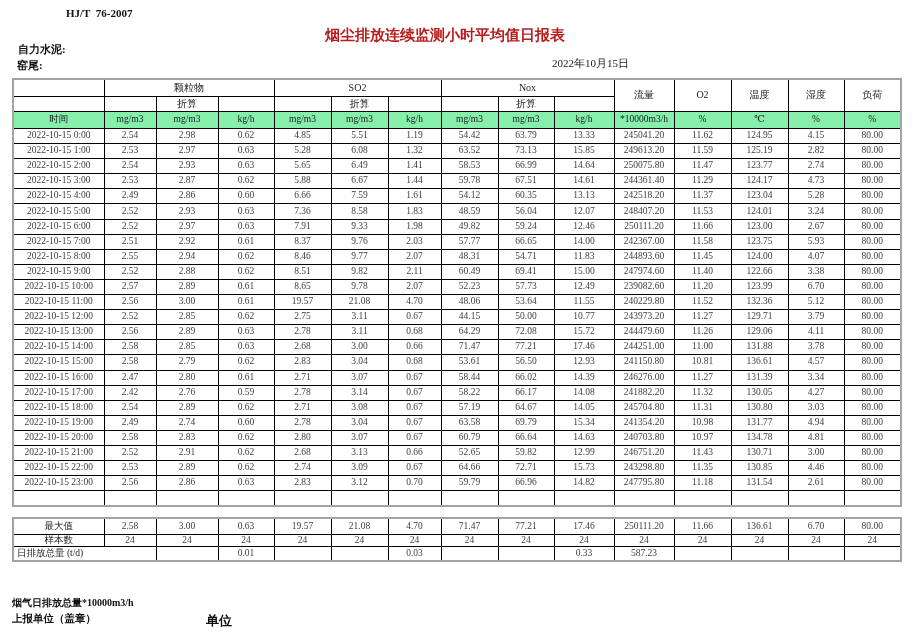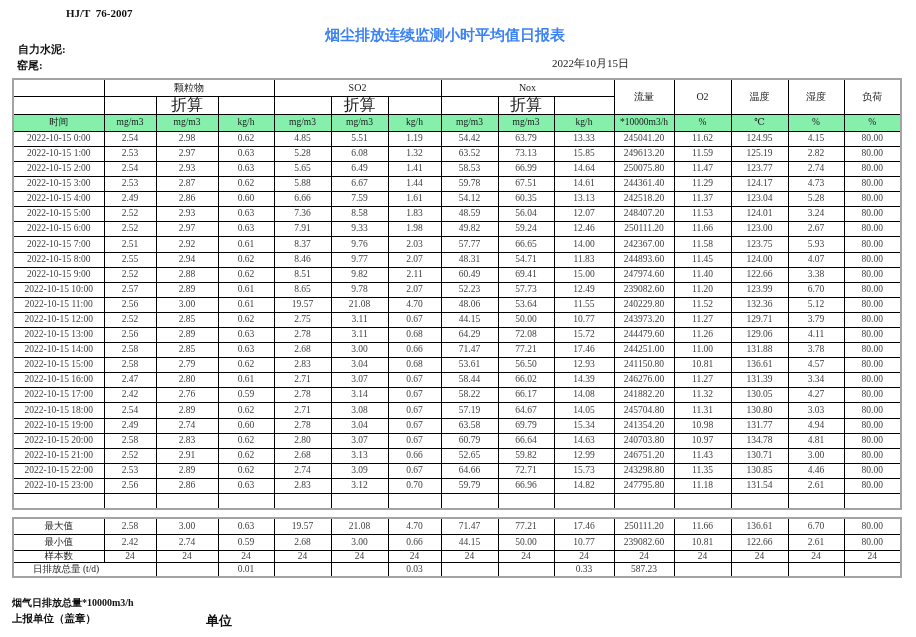--- a/index.html
+++ b/index.html
@@ -2,40 +2,40 @@
 <html><head>
 <meta charset="utf-8">
 <style>
   html,body{margin:0;padding:0;}
   body{
     width:916px;height:637px;background:#fff;position:relative;overflow:hidden;
     font-family:"Liberation Serif","DejaVu Serif",serif;color:#3d3d3d;
   }
   .abs{position:absolute;}
   .std-code{left:19px;top:7px;font-weight:bold;font-size:11px;color:#111;white-space:pre;margin-left:47px;}
-  .title{left:0;top:26px;width:890px;text-align:center;font-weight:bold;font-size:15px;color:#3b82f6;}
+  .title{left:0;top:26px;width:890px;text-align:center;font-weight:bold;font-size:15px;color:#b91c1c;}
   .company{left:18px;top:42px;font-weight:bold;font-size:11px;color:#111;}
   .location{left:17px;top:58px;font-weight:bold;font-size:11px;color:#111;}
   .date{left:552px;top:56px;font-size:11px;color:#222;}
 
   table{border-collapse:collapse;table-layout:fixed;width:888px;border:2px solid #a3a3a3;}
   td,th{border:1px solid #000;font-size:9.5px;font-weight:normal;text-align:center;
         padding:0;line-height:1.05;overflow:hidden;white-space:nowrap;color:#3d3d3d;}
   thead td{color:#1a1a1a;}
   .main-table{left:12px;top:78px;}
   .hrowA td{height:16px;font-size:10px;}
-  .hrowB td{height:14px;font-size:16px;}
+  .hrowB td{height:14px;font-size:10px;}
   .hrowC td{height:16px;background:#86efac;font-size:9.5px;}
   .main-table tbody td{height:14.1px;}
   .summary-table{left:12px;top:517px;}
   .summary-table td{height:15px;}
   .sum-label{color:#1a1a1a;}
   .samples-row td{height:11px;margin-top:15px;}
   .total-row td{height:13px;}
-  .total-label{text-align:left;padding-left:19px;}
+  .total-label{text-align:left;padding-left:3px;}
   .footer-flue{left:12px;top:596px;font-weight:bold;font-size:10px;color:#111;}
   .footer-report{left:12px;top:612px;font-weight:bold;font-size:10.5px;color:#111;}
   .footer-unit{left:206px;top:612px;font-weight:bold;font-size:13px;color:#111;font-family:Liberation Mono, monospace;}
 </style>
 </head>
 <body>
 
 <div>
 
   <div class="abs std-code">HJ/T  76-2007</div>
@@ -562,37 +562,20 @@
           <td>4.70</td>
           <td>71.47</td>
           <td>77.21</td>
           <td>17.46</td>
           <td>250111.20</td>
           <td>11.66</td>
           <td>136.61</td>
           <td>6.70</td>
           <td>80.00</td>
         </tr>
-        <tr>
-          <td class="sum-label">最小值</td>
-          <td>2.42</td>
-          <td>2.74</td>
-          <td>0.59</td>
-          <td>2.68</td>
-          <td>3.00</td>
-          <td>0.66</td>
-          <td>44.15</td>
-          <td>50.00</td>
-          <td>10.77</td>
-          <td>239082.60</td>
-          <td>10.81</td>
-          <td>122.66</td>
-          <td>2.61</td>
-          <td>80.00</td>
-        </tr>
         <tr class="samples-row">
           <td class="sum-label">样本数</td>
           <td>24</td>
           <td>24</td>
           <td>24</td>
           <td>24</td>
           <td>24</td>
           <td>24</td>
           <td>24</td>
           <td>24</td>

